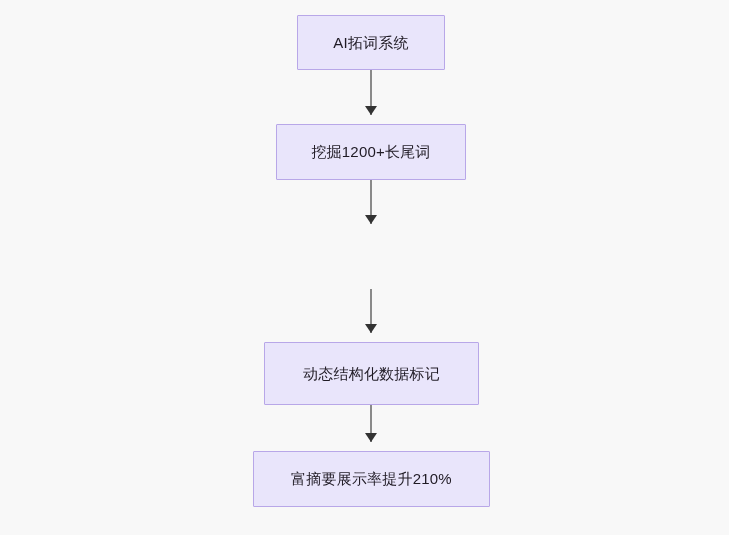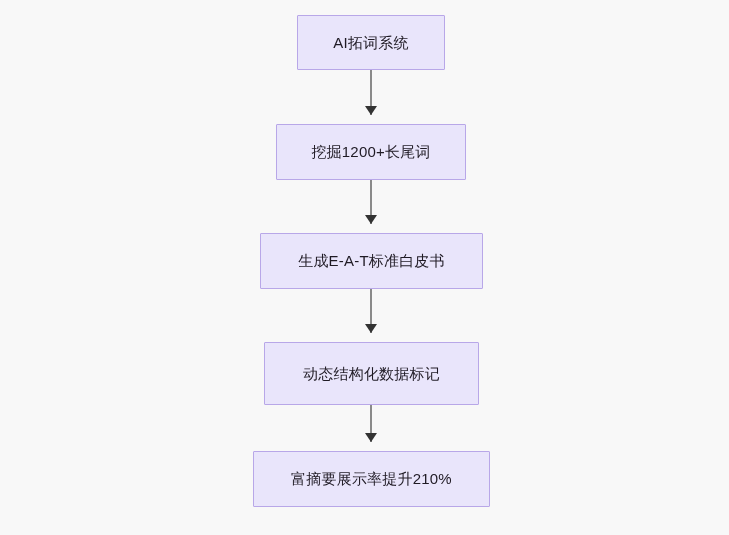--- a/index.html
+++ b/index.html
@@ -86,23 +86,20 @@
   </div>
 
   <div class="node" style="left:297px; top:15px; width:148px; height:55px;">
     <span class="node-label">AI拓词系统</span>
   </div>
 
   <div class="node" style="left:276px; top:124px; width:190px; height:56px;">
     <span class="node-label">挖掘1200+长尾词</span>
   </div>
 
-  <div class="node" style="left:260px; top:233px; width:223px; height:56px;">
-    <span class="node-label">生成E-A-T标准白皮书</span>
-  </div>
 
   <div class="node" style="left:264px; top:342px; width:215px; height:63px;">
     <span class="node-label">动态结构化数据标记</span>
   </div>
 
   <div class="node" style="left:253px; top:451px; width:237px; height:56px;">
     <span class="node-label">富摘要展示率提升210%</span>
   </div>
 
 </div>

